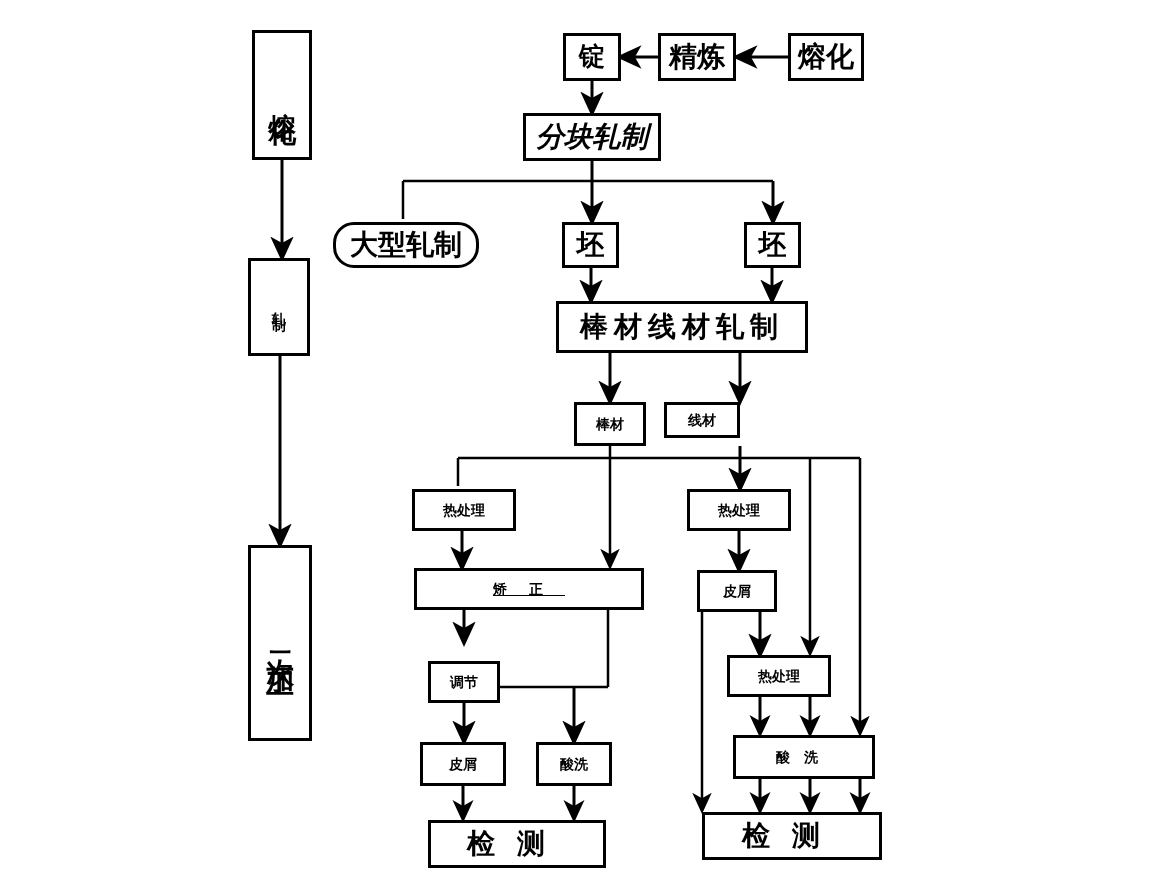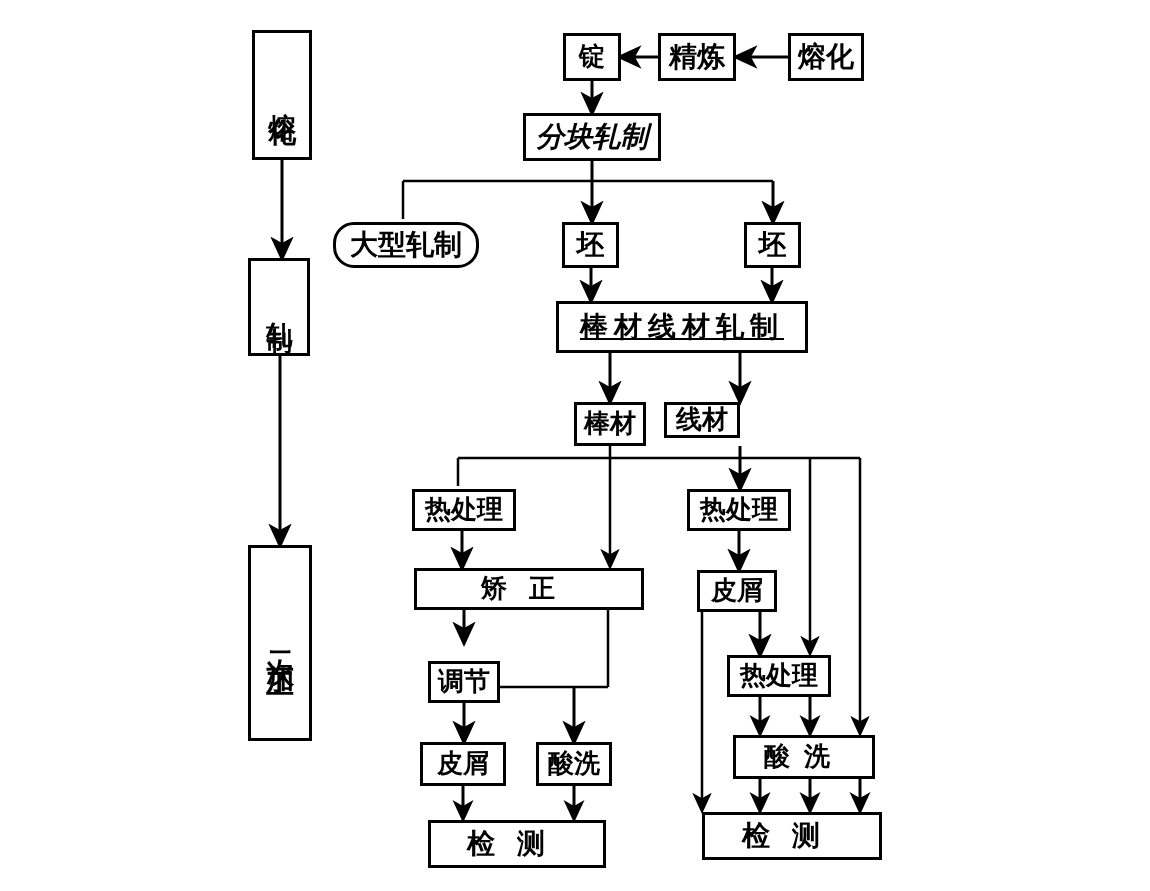--- a/index.html
+++ b/index.html
@@ -40,21 +40,21 @@
     display: block;
     text-align: center;
     white-space: pre;
   }
   .node.vert span {
     writing-mode: vertical-rl;
     text-orientation: upright;
     letter-spacing: 6px;
     white-space: pre;
   }
-  .f22 { font-size: 26px; }
+  .f22 { font-size: 14px; }
   .f24 { font-size: 28px; }
   .f26 { font-size: 26px; }
   .sp6 span { letter-spacing: 6px; }
   .sp14 span { letter-spacing: 14px; }
   .sp22 span { letter-spacing: 22px; }
 </style>
 </head>
 <body>
 
 <div id="canvas">
@@ -160,41 +160,41 @@
   </div>
 
   <div class="node f24" style="left:562px; top:222px; width:57px; height:46px;">
     <span>坯</span>
   </div>
 
   <div class="node f24" style="left:744px; top:222px; width:57px; height:46px;">
     <span>坯</span>
   </div>
 
-  <div class="node f24 sp6" style="left:556px; top:301px; width:252px; height:52px;text-decoration:underline;">
+  <div class="node f24 sp6" style="left:556px; top:301px; width:252px; height:52px;">
     <span>棒材线材轧制</span>
   </div>
 
   <div class="node f22" style="left:574px; top:402px; width:72px; height:44px;">
     <span>棒材</span>
   </div>
 
   <div class="node f22" style="left:664px; top:402px; width:76px; height:36px;">
     <span>线材</span>
   </div>
 
   <div class="node f22" style="left:412px; top:489px; width:104px; height:42px;">
     <span>热处理</span>
   </div>
 
   <div class="node f22" style="left:687px; top:489px; width:104px; height:42px;">
     <span>热处理</span>
   </div>
 
-  <div class="node f22 sp22" style="left:414px; top:568px; width:230px; height:42px;">
+  <div class="node f22 sp22" style="left:414px; top:568px; width:230px; height:42px;text-decoration:underline;">
     <span>矫正</span>
   </div>
 
   <div class="node f22" style="left:697px; top:570px; width:80px; height:42px;">
     <span>皮屑</span>
   </div>
 
   <div class="node f22" style="left:428px; top:643px; width:72px; height:42px;margin-top:18px;">
     <span>调节</span>
   </div>

